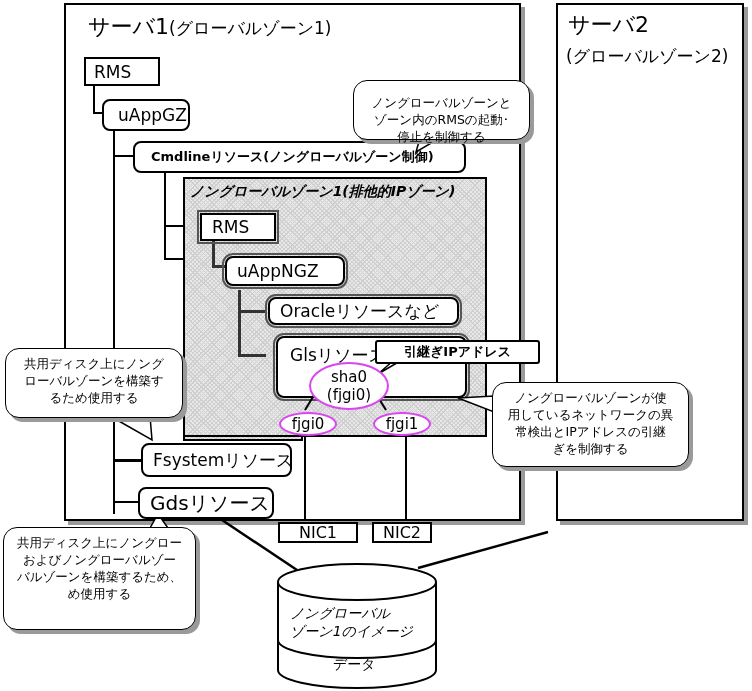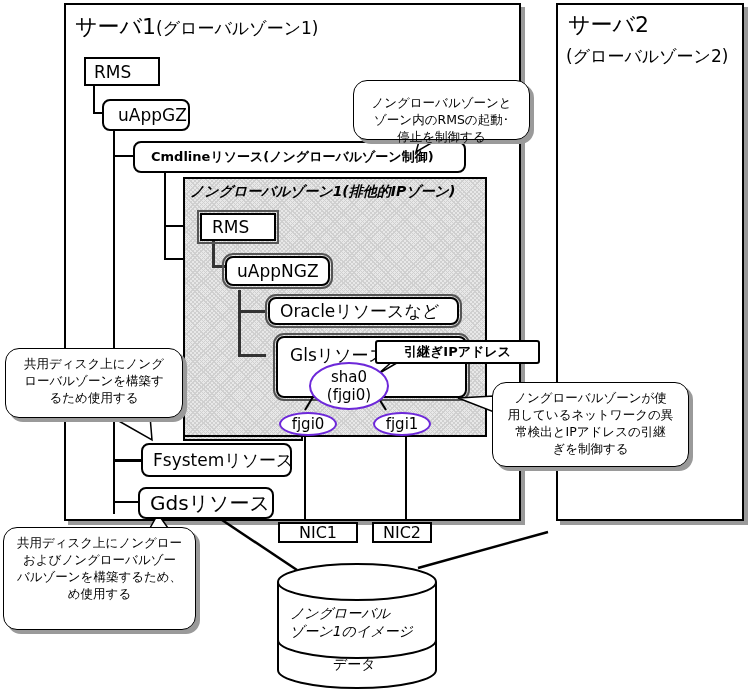--- a/index.html
+++ b/index.html
@@ -7,27 +7,27 @@
   .abs{position:absolute;}
   .shadow{box-shadow:4px 4px 0 #9a9a9a;}
   .srv{border:2px solid #000;background:#fff;}
   .box{border:2px solid #000;background:#fff;box-sizing:border-box;display:flex;align-items:center;white-space:nowrap;}
   .rnd{border-radius:8px;}
   .dbl{outline:2px solid #555;outline-offset:1px;}
   .hatch{background-color:#e8e8e8;background-image:repeating-linear-gradient(45deg,#cfcfcf 0 1px,transparent 1px 3px),repeating-linear-gradient(-45deg,#cfcfcf 0 1px,transparent 1px 3px);}
   .callout{background:#fff;border:1.5px solid #000;border-radius:14px;text-align:center;font-size:12.5px;line-height:17px;box-sizing:border-box;padding:6px 4px;}
   .line{background:#000;position:absolute;}
   svg{position:absolute;left:0;top:0;overflow:visible;}
-  .oval{position:absolute;border:2px solid #6d28d9;border-radius:50%;background:#fff;text-align:center;box-sizing:border-box;}
+  .oval{position:absolute;border:2px solid #d946ef;border-radius:50%;background:#fff;text-align:center;box-sizing:border-box;}
 </style>
 </head>
 <body>
 
 <div class="abs srv shadow" style="left:64px;top:3px;width:453px;height:514px;"></div>
-<div class="abs" style="left:75px;top:12px;white-space:nowrap;">
+<div class="abs" style="left:88px;top:12px;white-space:nowrap;">
   <span style="font-size:22px;">サーバ1</span><span style="font-size:17px;">(グローバルゾーン1)</span>
 </div>
 
 <div class="abs srv shadow" style="left:556px;top:3px;width:184px;height:514px;"></div>
 <div class="abs" style="left:568px;top:10px;font-size:22px;">サーバ2</div>
 <div class="abs" style="left:566px;top:45px;font-size:17px;white-space:nowrap;">(グローバルゾーン2)</div>
 
 <div class="line" style="left:93px;top:84px;width:2px;height:30px;"></div>
 <div class="line" style="left:93px;top:112px;width:12px;height:2px;"></div>
 <div class="line" style="left:113px;top:127px;width:2px;height:387px;"></div>
@@ -55,21 +55,21 @@
 
 <div class="line" style="left:212px;top:238px;width:3px;height:30px;background:#333;"></div>
 <div class="line" style="left:212px;top:265px;width:14px;height:3px;background:#333;"></div>
 <div class="line" style="left:238px;top:290px;width:3px;height:66px;background:#333;"></div>
 <div class="line" style="left:238px;top:310px;width:28px;height:3px;background:#333;"></div>
 <div class="line" style="left:238px;top:354px;width:28px;height:3px;background:#333;"></div>
 
 <div class="abs box dbl" style="left:200px;top:213px;width:76px;height:28px;padding-left:10px;font-size:17px;">
   <span>RMS</span>
 </div>
-<div class="abs box rnd dbl" style="left:225px;top:256px;width:105px;height:30px;padding-left:10px;font-size:17px;">
+<div class="abs box rnd dbl" style="left:225px;top:256px;width:120px;height:30px;padding-left:10px;font-size:17px;">
   <span>uAppNGZ</span>
 </div>
 <div class="abs box rnd dbl" style="left:268px;top:297px;width:191px;height:28px;padding-left:10px;font-size:17px;">
   <span>Oracleリソースなど</span>
 </div>
 <div class="abs box rnd dbl" style="left:268px;top:336px;width:191px;height:62px;padding-left:12px;font-size:17px;align-items:flex-start;padding-top:6px;margin-left:8px;">
   <span>Glsリソース</span>
 </div>
 
 <svg width="752" height="691">

